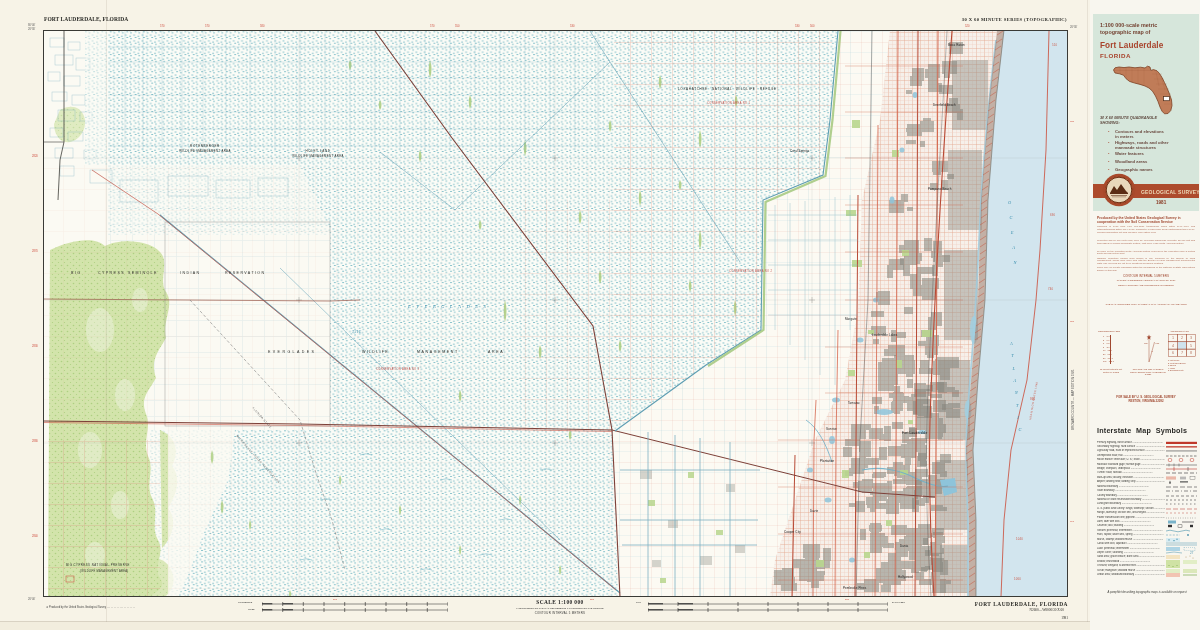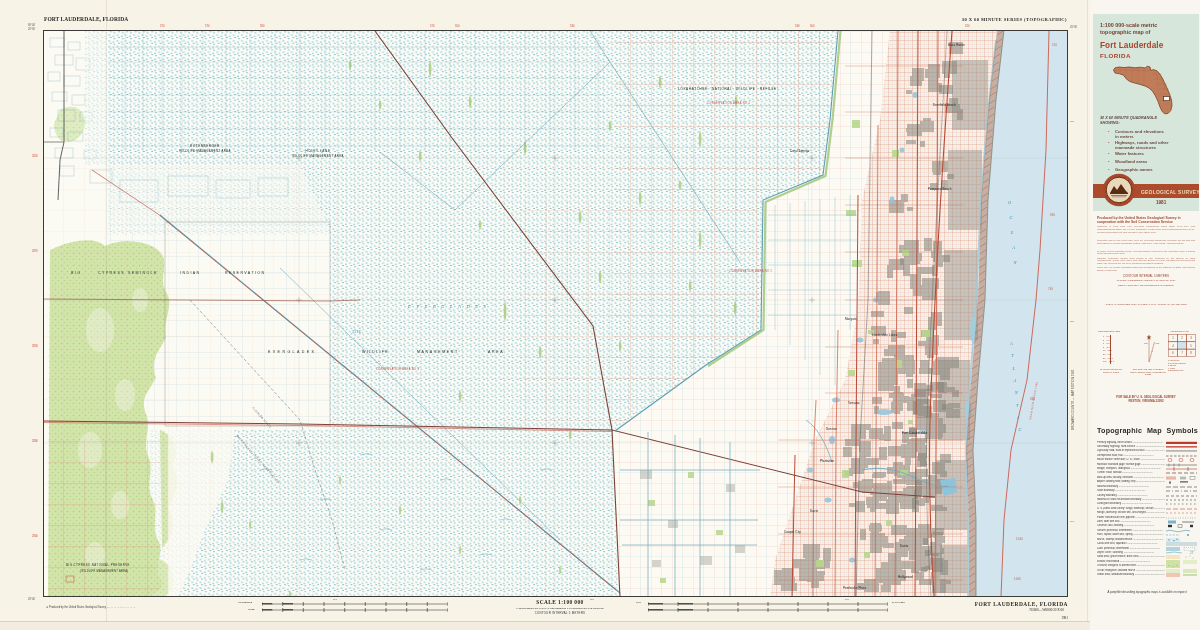--- a/index.html
+++ b/index.html
@@ -1017,21 +1017,21 @@
     <text x="23" y="12.6" text-anchor="middle" font-size="2.8" fill="#a04830">5</text>
     <rect x="0.5" y="15.1" width="9" height="7.3" fill="none" stroke="#a04830" stroke-width="0.45"></rect>
     <text x="5" y="19.9" text-anchor="middle" font-size="2.8" fill="#a04830">6</text>
     <rect x="9.5" y="15.1" width="9" height="7.3" fill="none" stroke="#a04830" stroke-width="0.45"></rect>
     <text x="14" y="19.9" text-anchor="middle" font-size="2.8" fill="#a04830">7</text>
     <rect x="18.5" y="15.1" width="9" height="7.3" fill="none" stroke="#a04830" stroke-width="0.45"></rect>
     <text x="23" y="19.9" text-anchor="middle" font-size="2.8" fill="#a04830">8</text>
   </svg>
 <div class="abs" style="left:1168px;top:359px;font-size:2px;color:#a04830;line-height:2.6px">1 Fort Pierce<br>2 West Palm Beach<br>3 Naples<br>4 Miami<br>5 Everglades City</div>
 <div class="abs" style="left:1095px;top:396px;width:102px;text-align:center;font-size:2.9px;font-weight:bold;color:#a04830;line-height:3.7px">FOR SALE BY U. S. GEOLOGICAL SURVEY<br>RESTON, VIRGINIA 22092</div>
-<div class="abs" style="left:1097px;top:426px;font-size:7.2px;font-weight:bold;color:#2b2b28;letter-spacing:0.2px;word-spacing:2.5px;white-space:nowrap">Topographic Map Symbols</div>
+<div class="abs" style="left:1097px;top:426px;font-size:7.2px;font-weight:bold;color:#2b2b28;letter-spacing:0.2px;word-spacing:2.5px;white-space:nowrap">Interstate Map Symbols</div>
 <div class="abs" style="left:1097px;top:440.5px;width:68px;font-size:2.6px;color:#3a3a36;white-space:nowrap;overflow:hidden">Primary highway, hard surface ..........................................</div>
 <svg class="abs" style="left:1166px;top:440.5px" width="31" height="4" viewBox="0 0 31 4">
     <rect y="0.8" width="31" height="2.2" fill="#c0392b"></rect>
   </svg>
 <div class="abs" style="left:1097px;top:444.92px;width:68px;font-size:2.6px;color:#3a3a36;white-space:nowrap;overflow:hidden">Secondary highway, hard surface ..........................................</div>
 <svg class="abs" style="left:1166px;top:444.92px" width="31" height="4" viewBox="0 0 31 4">
     <rect y="1.2" width="31" height="1.3" fill="#c0392b"></rect>
   </svg>
 <div class="abs" style="left:1097px;top:449.34px;width:68px;font-size:2.6px;color:#3a3a36;white-space:nowrap;overflow:hidden">Light-duty road, hard or improved surface ..........................................</div>
 <svg class="abs" style="left:1166px;top:449.34px" width="31" height="4" viewBox="0 0 31 4">

